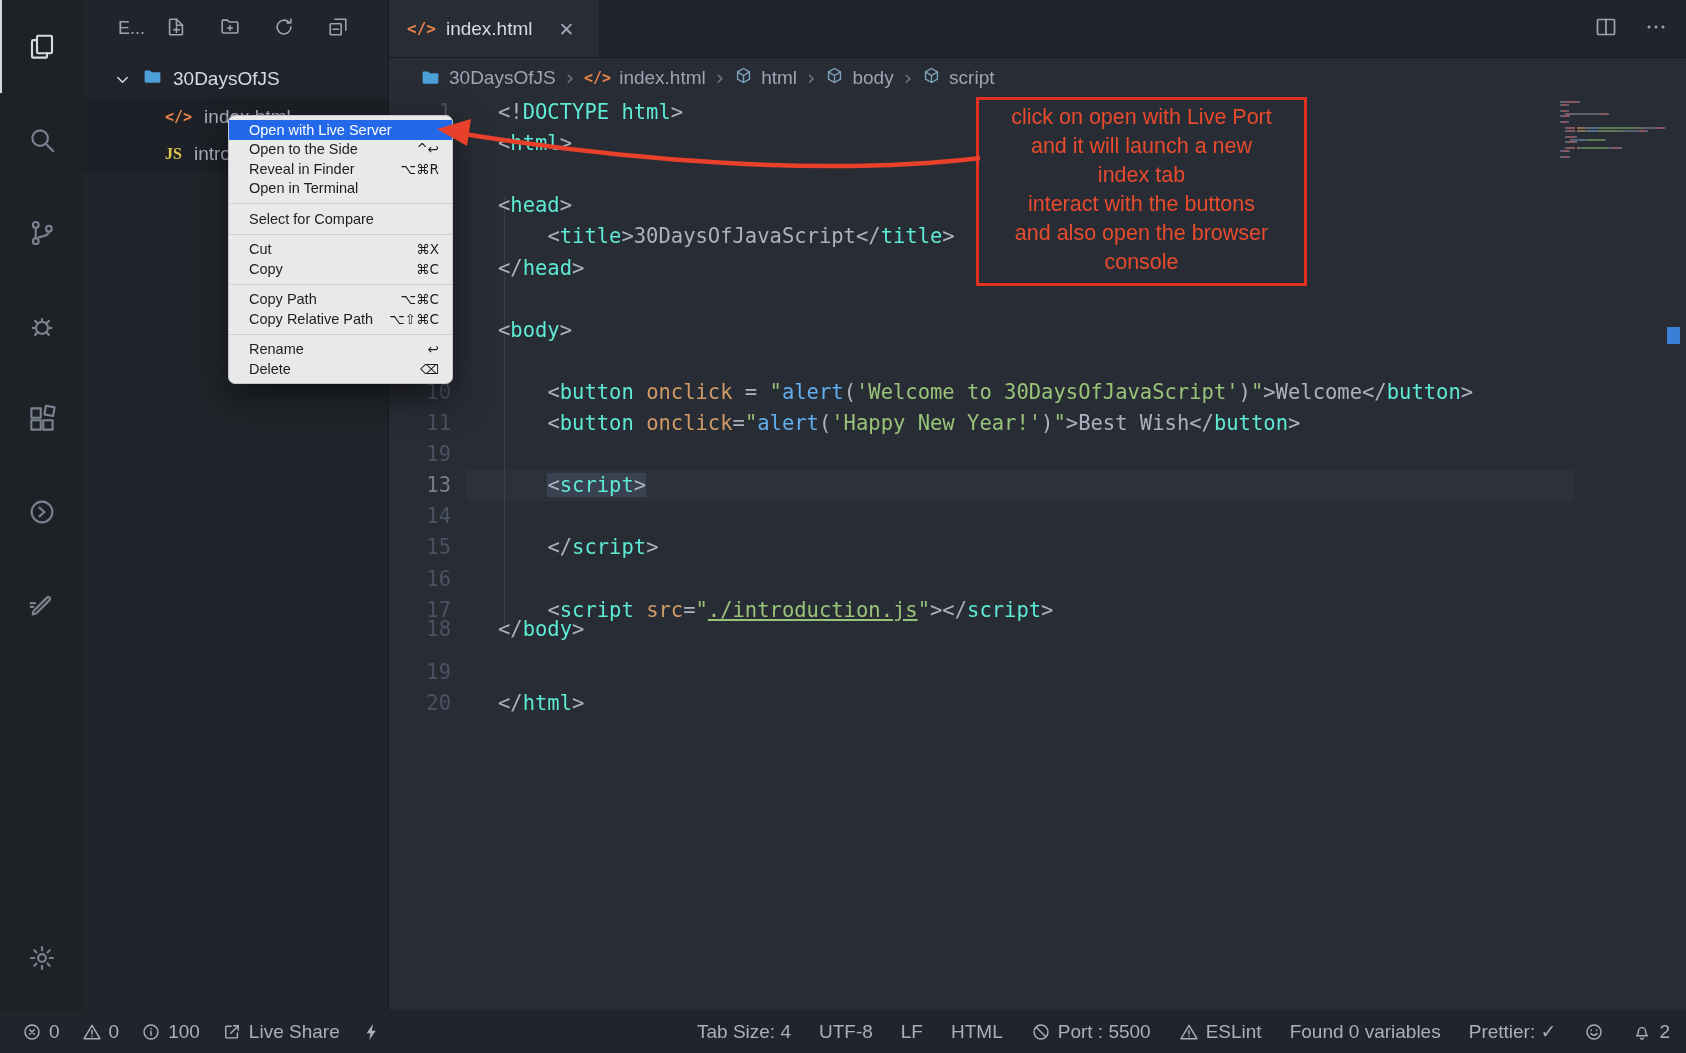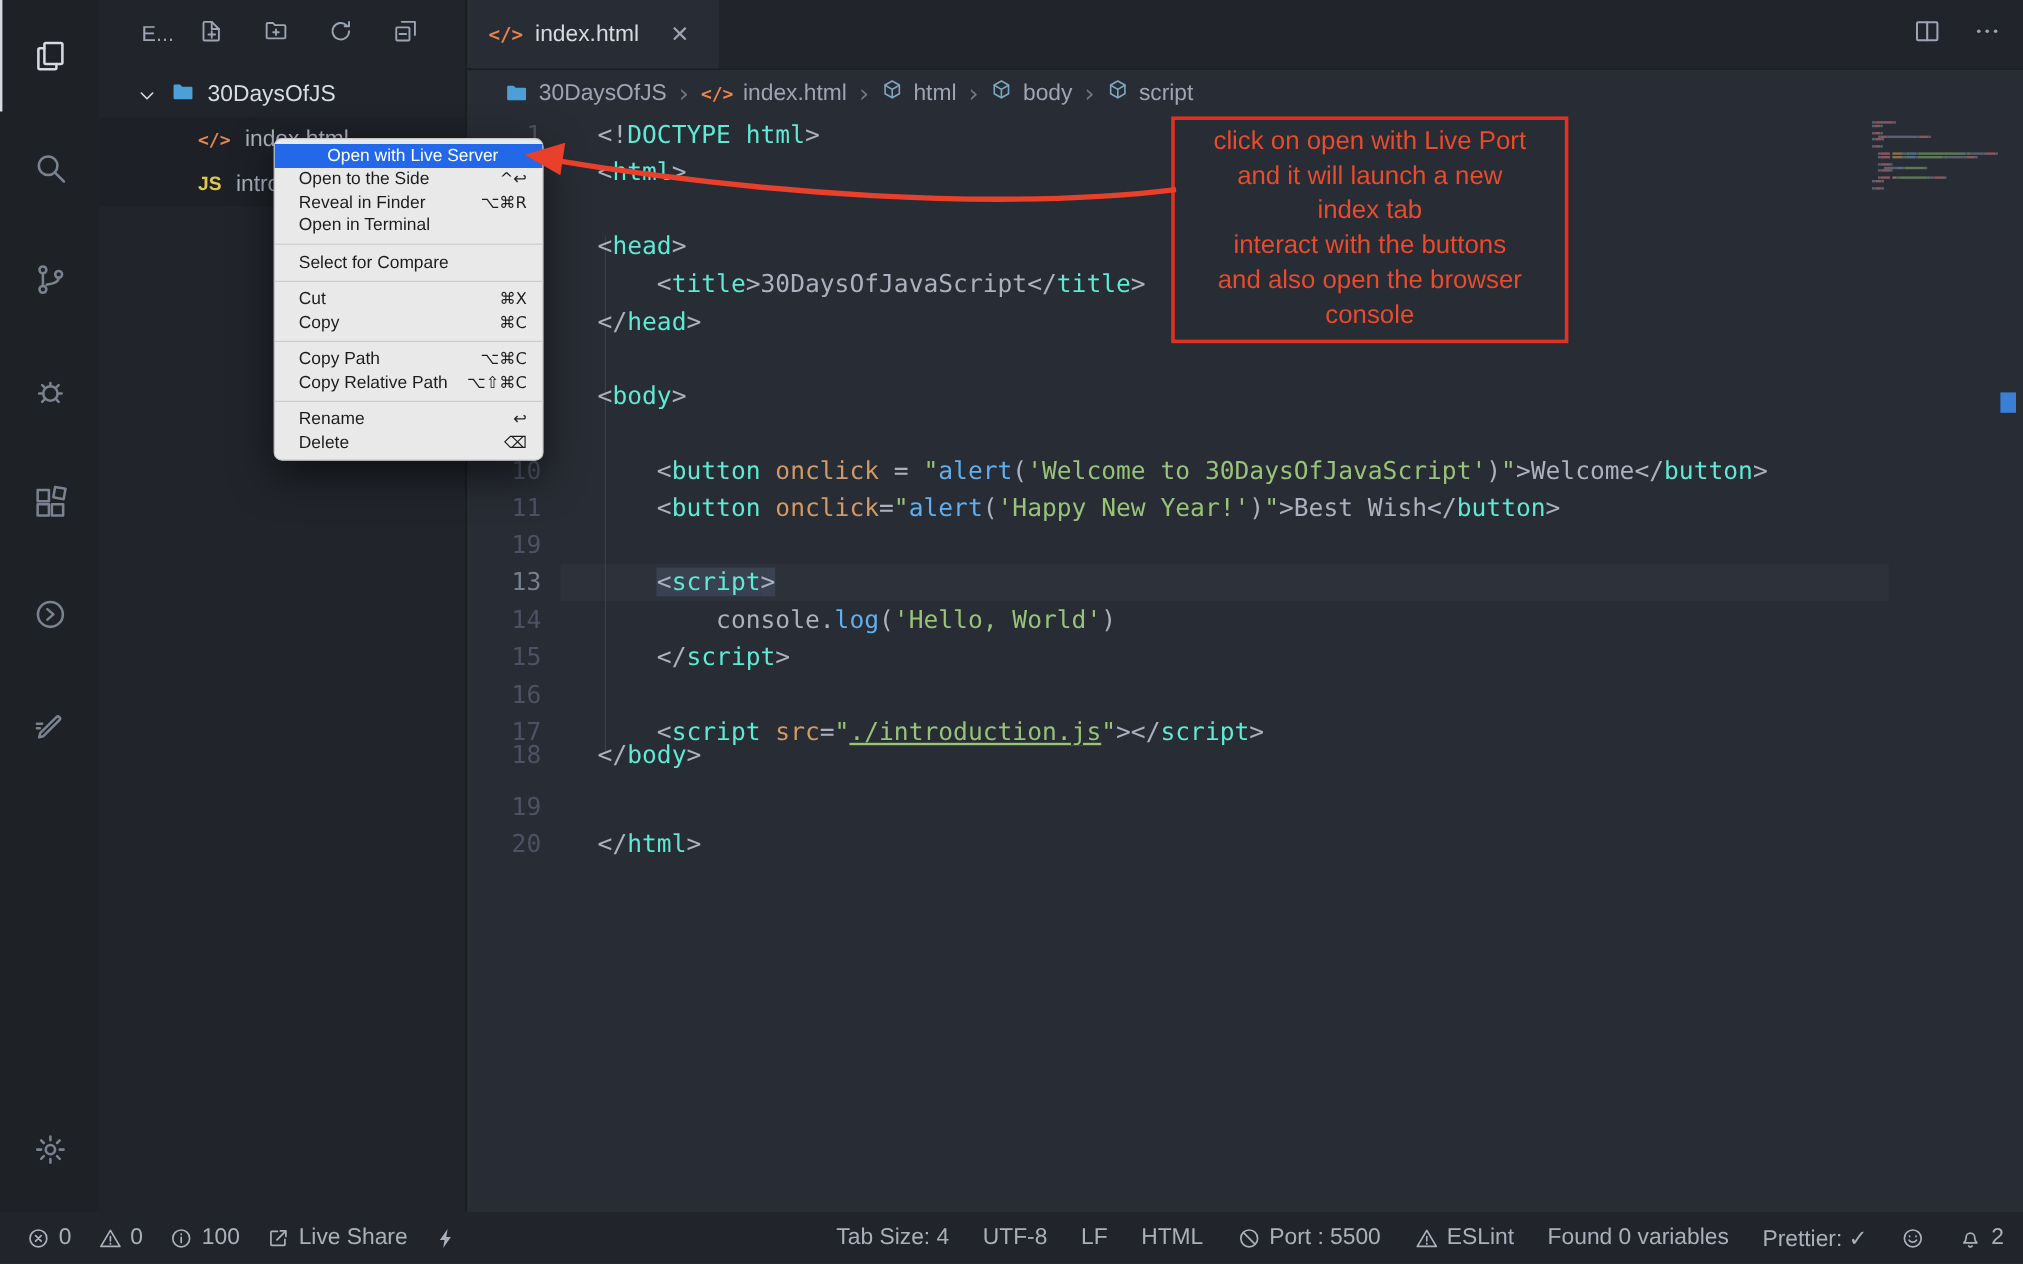--- a/index.html
+++ b/index.html
@@ -24,21 +24,21 @@
   .folder-row{position:absolute;top:60px;left:0;width:100%;height:38px;display:flex;align-items:center;
     color:#d7dce4;font-size:19px;gap:10px;cursor:pointer;}
   .folder-row .chev{margin-left:30px;display:flex;}
   .folder-row .chev svg{width:19px;height:19px;}
   .sb-folder-icon svg{width:21px;height:21px;}
   .file-rows{position:absolute;top:98px;left:0;width:100%;}
   .file-row{height:37px;display:flex;align-items:center;background:#1d2127;color:#a9b0bd;font-size:19px;
     padding-left:82px;gap:12px;cursor:pointer;}
 
   .html-glyph{font-family:"DejaVu Sans Mono",monospace;font-weight:bold;color:#e8844a;font-size:15px;}
-  .js-glyph{font-family:Liberation Sans, sans-serif;font-weight:bold;color:#ddc74e;font-size:16px;}
+  .js-glyph{font-family:Liberation Serif, serif;font-weight:bold;color:#ddc74e;font-size:16px;}
 
   
   .editor{position:absolute;left:389px;top:0;right:0;height:1010px;background:#282c34;}
   .tabbar{position:absolute;top:0;left:0;right:0;height:57px;background:#21252b;border-bottom:1px solid #181b20;}
   .tab{position:absolute;left:0;top:0;width:210px;height:57px;background:#282c34;display:flex;align-items:center;
     padding-left:18px;gap:10px;color:#d7dae0;font-size:19px;box-sizing:border-box;cursor:pointer;}
   .tab .html-glyph{font-size:16px;}
   .tab-close{margin-left:16px;color:#9da5b4;font-size:19px;font-family:"DejaVu Sans",sans-serif;}
   .tab-actions{position:absolute;right:18px;top:0;height:57px;display:flex;align-items:center;gap:26px;color:#9da5b4;}
   .tab-actions svg{width:24px;height:24px;}
@@ -66,21 +66,21 @@
   .mm-line span{height:2px;display:inline-block;}
   .scroll-marker{position:absolute;right:6px;top:327px;width:13px;height:17px;background:#3a7fd6;}
 
   
   .context-menu{position:absolute;left:228px;top:115px;width:225px;background:#e9e9ea;border:1px solid #c6c6c8;
     border-radius:7px;box-shadow:0 12px 34px rgba(0,0,0,.55);padding:4px 0;z-index:50;
     font-size:14.5px;color:#1d1d1f;box-sizing:border-box;}
   .menu-item{height:19.5px;display:flex;align-items:center;padding:0 13px 0 20px;cursor:pointer;}
   .menu-item .lbl{flex:1;white-space:nowrap;}
   .menu-item .sc{font-family:"DejaVu Sans",sans-serif;font-size:13.5px;color:#1d1d1f;}
-  .menu-item.hl{background:#2268e8;color:#fff;text-align:center;}
+  .menu-item.hl{background:#2268e8;color:#fff;}
   .menu-sep{height:1px;background:#cdcdcf;margin:5px 0;}
 
   
   .annotation{position:absolute;left:976px;top:97px;width:325px;height:180px;border:3px solid #e23120;
     color:#e84b2d;font-size:21.5px;line-height:29px;text-align:center;z-index:40;padding-top:3px;box-sizing:content-box;}
   .arrow-svg{position:absolute;left:0;top:0;z-index:60;pointer-events:none;}
 
   
   .status-bar{position:absolute;left:0;top:1010px;width:1686px;height:43px;background:#21252b;
     display:flex;align-items:center;color:#aab0bb;font-size:19px;z-index:20;}
@@ -266,21 +266,21 @@
         <div class="code-line" style="top: 93.3px;"><span class="gutter">4</span><span class="code-text"><span class="tk-p">&lt;</span><span class="tk-t">head</span><span class="tk-p">&gt;</span></span></div>
         <div class="code-line" style="top: 124.4px;"><span class="gutter">5</span><span class="code-text"><span class="tk-w">    </span><span class="tk-p">&lt;</span><span class="tk-t">title</span><span class="tk-p">&gt;</span><span class="tk-w">30DaysOfJavaScript</span><span class="tk-p">&lt;/</span><span class="tk-t">title</span><span class="tk-p">&gt;</span></span></div>
         <div class="code-line" style="top: 155.5px;"><span class="gutter">6</span><span class="code-text"><span class="tk-p">&lt;/</span><span class="tk-t">head</span><span class="tk-p">&gt;</span></span></div>
         <div class="code-line" style="top: 186.6px;"><span class="gutter">7</span><span class="code-text"></span></div>
         <div class="code-line" style="top: 217.7px;"><span class="gutter">8</span><span class="code-text"><span class="tk-p">&lt;</span><span class="tk-t">body</span><span class="tk-p">&gt;</span></span></div>
         <div class="code-line" style="top: 248.8px;"><span class="gutter">9</span><span class="code-text"></span></div>
         <div class="code-line" style="top: 279.9px;"><span class="gutter">10</span><span class="code-text"><span class="tk-w">    </span><span class="tk-p">&lt;</span><span class="tk-t">button</span><span class="tk-w"> </span><span class="tk-a">onclick</span><span class="tk-w"> = </span><span class="tk-s">"</span><span class="tk-f">alert</span><span class="tk-p">(</span><span class="tk-s">'Welcome to 30DaysOfJavaScript'</span><span class="tk-p">)</span><span class="tk-s">"</span><span class="tk-p">&gt;</span><span class="tk-w">Welcome</span><span class="tk-p">&lt;/</span><span class="tk-t">button</span><span class="tk-p">&gt;</span></span></div>
         <div class="code-line" style="top: 311px;"><span class="gutter">11</span><span class="code-text"><span class="tk-w">    </span><span class="tk-p">&lt;</span><span class="tk-t">button</span><span class="tk-w"> </span><span class="tk-a">onclick</span><span class="tk-p">=</span><span class="tk-s">"</span><span class="tk-f">alert</span><span class="tk-p">(</span><span class="tk-s">'Happy New Year!'</span><span class="tk-p">)</span><span class="tk-s">"</span><span class="tk-p">&gt;</span><span class="tk-w">Best Wish</span><span class="tk-p">&lt;/</span><span class="tk-t">button</span><span class="tk-p">&gt;</span></span></div>
         <div class="code-line" style="top: 342.1px;"><span class="gutter">19</span><span class="code-text"></span></div>
         <div class="code-line" style="top: 373.2px;"><span class="gutter cur">13</span><span class="code-text"><span class="tk-w">    </span><span class="tk-p match">&lt;</span><span class="tk-t match">script</span><span class="tk-p match">&gt;</span></span></div>
-        <div class="code-line" style="top: 404.3px;"><span class="gutter">14</span><span class="code-text"><span class="tk-w">        </span><span class="tk-w">console</span><span class="tk-p">.</span><span class="tk-f">log</span><span class="tk-p">(</span><span class="tk-s">'Hello, World'</span><span class="tk-p">)</span></span></div>
+        <div class="code-line" style="top: 404.3px;"><span class="gutter">14</span></div>
         <div class="code-line" style="top: 435.4px;"><span class="gutter">15</span><span class="code-text"><span class="tk-w">    </span><span class="tk-p">&lt;/</span><span class="tk-t">script</span><span class="tk-p">&gt;</span></span></div>
         <div class="code-line" style="top: 466.5px;"><span class="gutter">16</span><span class="code-text"></span></div>
         <div class="code-line" style="top: 497.6px;"><span class="gutter">17</span><span class="code-text"><span class="tk-w">    </span><span class="tk-p">&lt;</span><span class="tk-t">script</span><span class="tk-w"> </span><span class="tk-a">src</span><span class="tk-p">=</span><span class="tk-s">"</span><span class="tk-u">./introduction.js</span><span class="tk-s">"</span><span class="tk-p">&gt;</span><span class="tk-p">&lt;/</span><span class="tk-t">script</span><span class="tk-p">&gt;</span></span></div>
         <div class="code-line" style="top: 517px;"><span class="gutter">18</span><span class="code-text"><span class="tk-p">&lt;/</span><span class="tk-t">body</span><span class="tk-p">&gt;</span></span></div>
         <div class="code-line" style="top: 559.8px;"><span class="gutter">19</span><span class="code-text"></span></div>
         <div class="code-line" style="top: 590.9px;"><span class="gutter">20</span><span class="code-text"><span class="tk-p">&lt;/</span><span class="tk-t">html</span><span class="tk-p">&gt;</span></span></div>
         <div class="minimap">
           <div class="mm-line">
             <span style="width: 2.5px; background: rgb(89, 96, 112);"></span>
             <span style="width: 15px; background: rgb(138, 87, 96);"></span>

